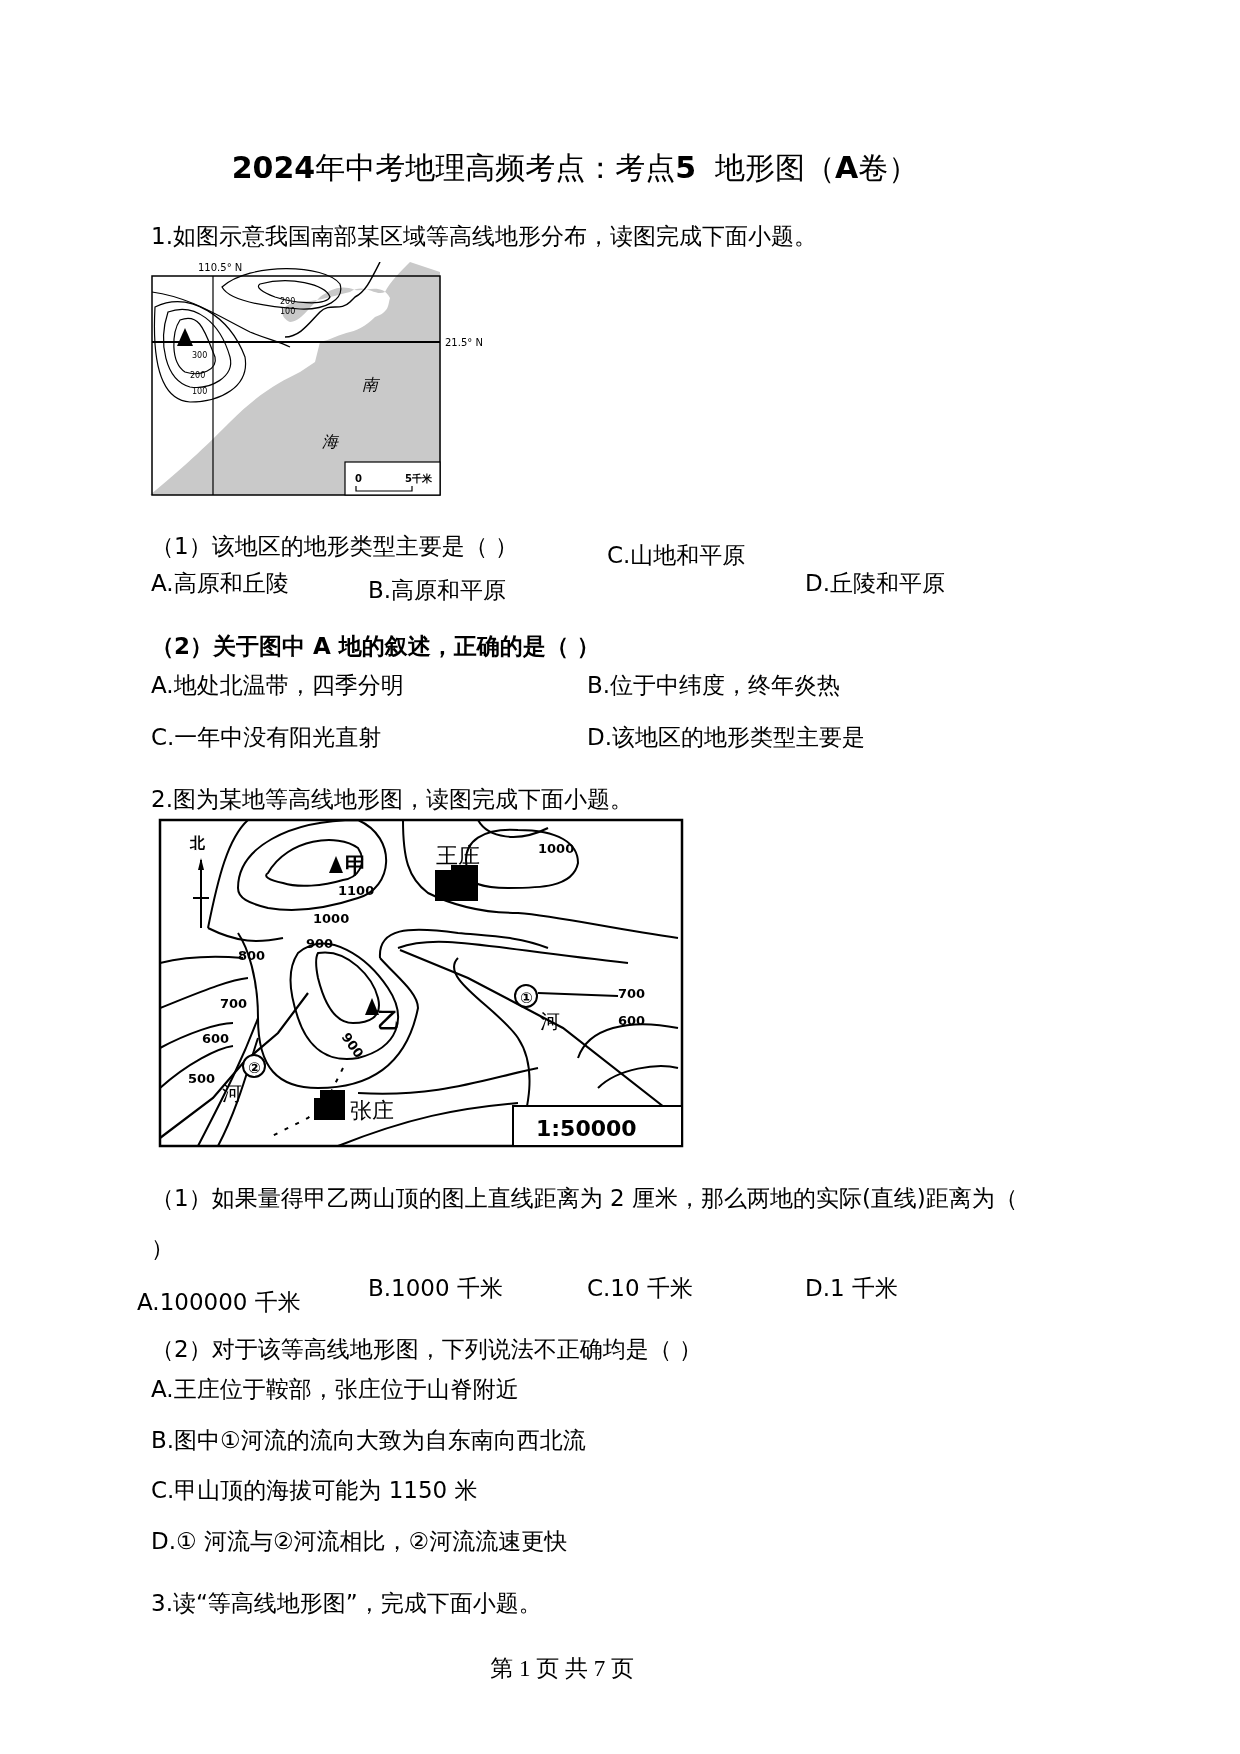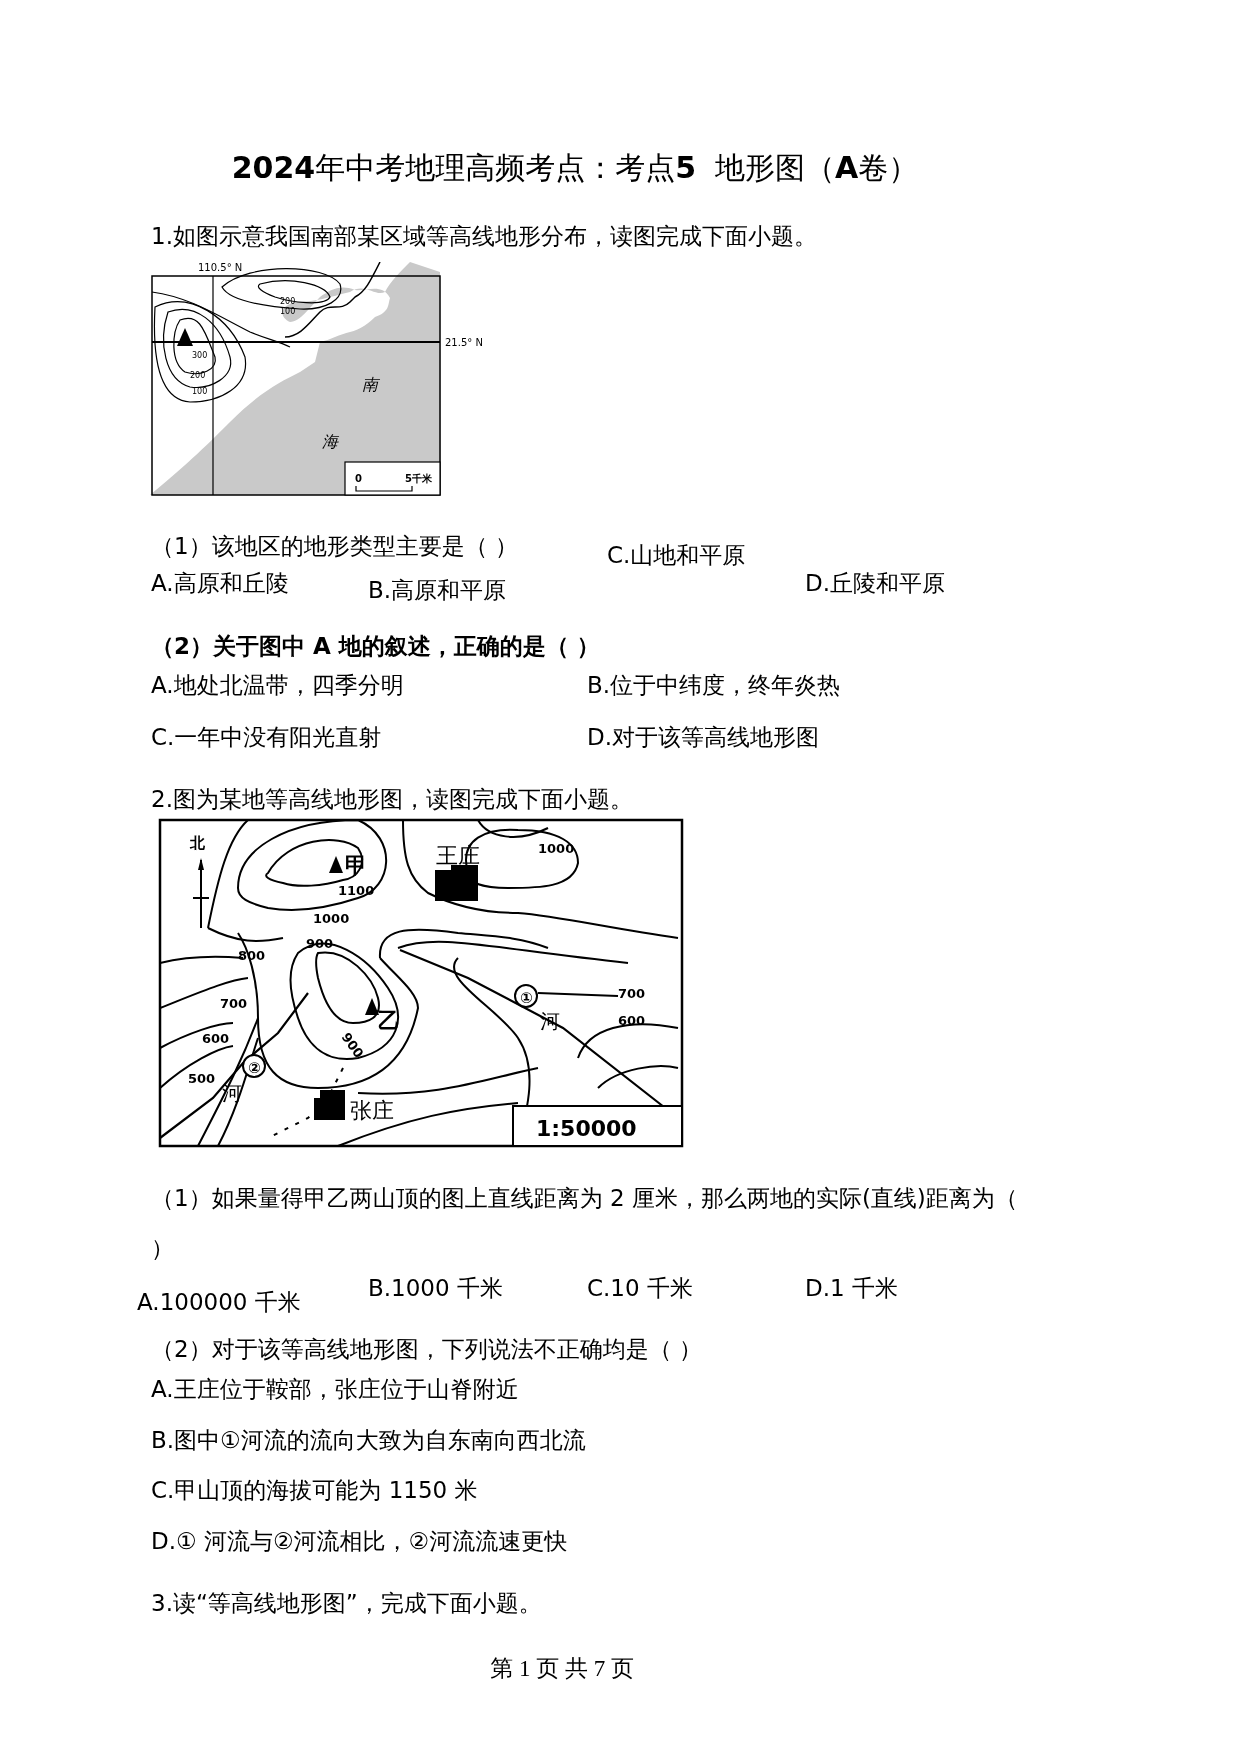--- a/index.html
+++ b/index.html
@@ -60,21 +60,21 @@
 <div class="line" style="top:520px;">（1）该地区的地形类型主要是（    ）</div>
 <div class="opt" style="top:568px;left:151px;">A.高原和丘陵</div>
 <div class="opt" style="top:568px;left:368px;margin-top:7px;">B.高原和平原</div>
 <div class="opt" style="top:540px;left:587px;margin-left:20px;">C.山地和平原</div>
 <div class="opt" style="top:568px;left:805px;">D.丘陵和平原</div>
 
 <div class="line" style="top:620px;font-weight:bold;">（2）关于图中 A 地的叙述，正确的是（    ）</div>
 <div class="opt" style="top:670px;left:151px;">A.地处北温带，四季分明</div>
 <div class="opt" style="top:670px;left:587px;">B.位于中纬度，终年炎热</div>
 <div class="opt" style="top:722px;left:151px;">C.一年中没有阳光直射</div>
-<div class="opt" style="top:722px;left:587px;">D.对于该等高线地形图</div>
+<div class="opt" style="top:722px;left:587px;">D.该地区的地形类型主要是</div>
 
 <div class="line" style="top:773px;">2.图为某地等高线地形图，读图完成下面小题。</div>
 
 <svg class="map" style="left:158px;top:818px;" width="526" height="330" viewBox="0 0 526 330">
   <rect x="2" y="2" width="522" height="326" fill="#fff" stroke="#000" stroke-width="2.5"></rect>
   <g fill="none" stroke="#000" stroke-width="2">
 
     <path d="M110,55 C130,20 180,15 200,30 C210,45 200,60 185,62 C165,68 140,70 125,65 C110,62 105,58 110,55 Z"></path>
     <path d="M80,70 C80,30 130,2 200,2 C240,20 235,70 200,80 C170,90 140,95 110,90 C90,85 80,80 80,70 Z"></path>
     <path d="M50,110 C60,60 70,20 90,2"></path>

